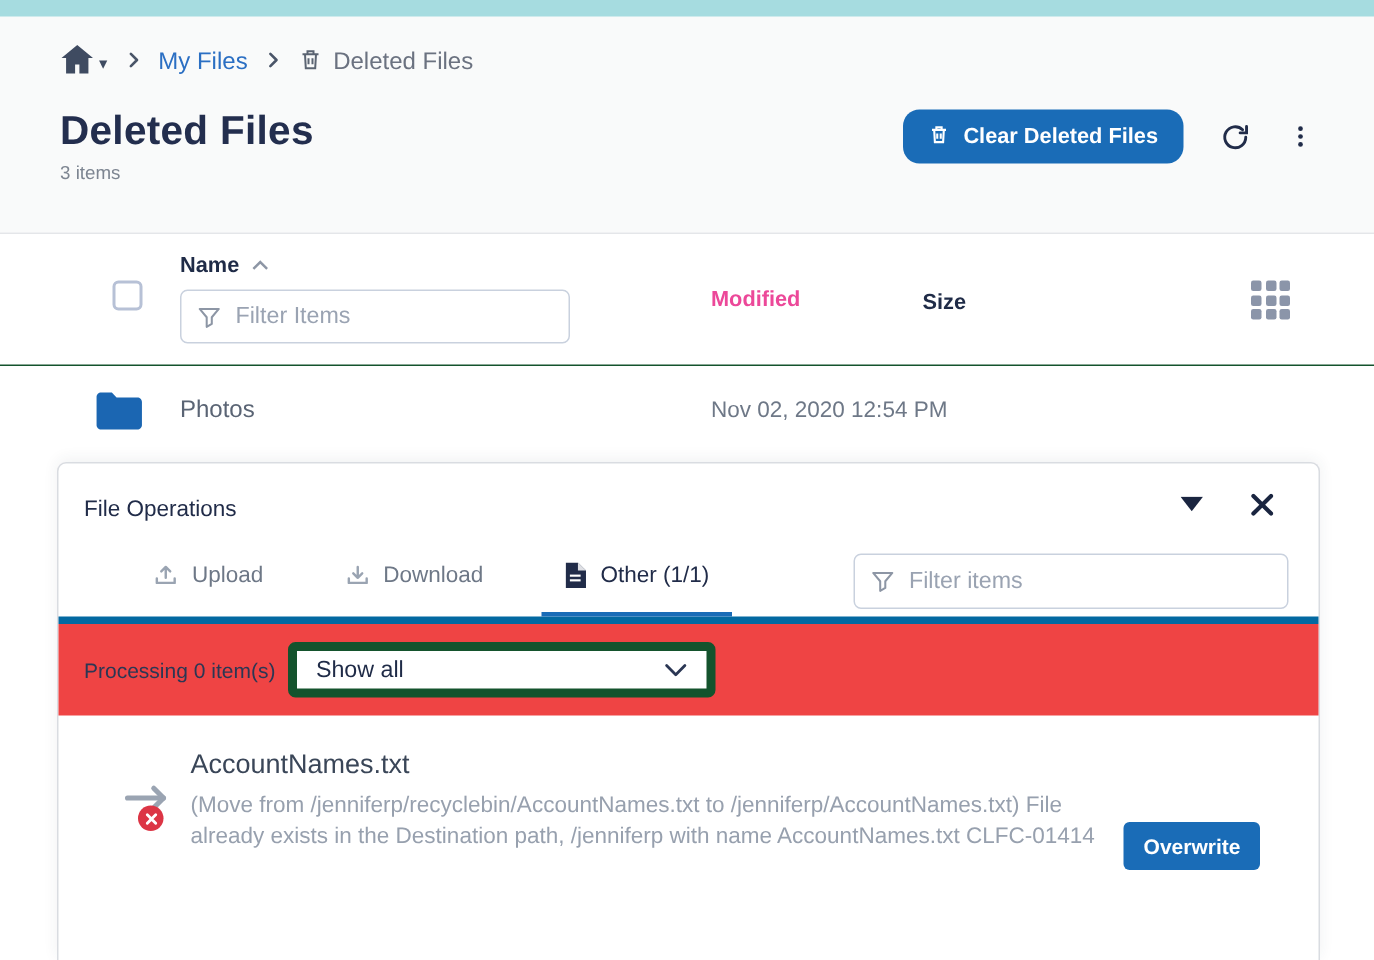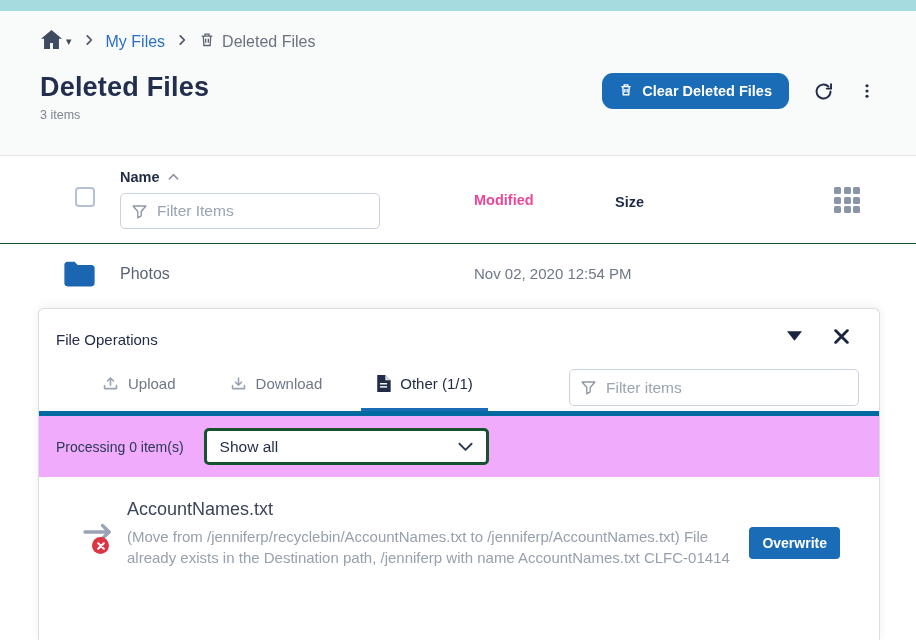--- a/index.html
+++ b/index.html
@@ -59,30 +59,30 @@
   .fo-header { position:relative; height:50px; }
   .fo-title { position:absolute; left:17px; top:22px; font-size:15px; color:#212c49; }
   .fo-collapse { position:absolute; left:744px; top:18px; }
   .fo-close { position:absolute; left:791px; top:16px; }
   .fo-tabs { position:relative; height:57px; border-bottom:5px solid #0369a1; display:flex; align-items:stretch; padding-left:48px; }
   .fo-tab { display:flex; align-items:center; gap:9px; padding:0 15px; margin-right:24px; font-size:15px; color:#6e7887; border-bottom:3px solid transparent; cursor:pointer; }
   .fo-tab.active { color:#212c49; border-bottom-color:#1a6cb7; }
   .fo-filter { position:absolute; right:20px; top:10px; width:290px; height:37px; border:1px solid #c9d1de; border-radius:5px; background:#fff; display:flex; align-items:center; padding:0 10px; gap:9px; }
   .fo-filter input { border:none; outline:none; flex:1; font-family:inherit; font-size:15.5px; color:#3a4658; background:transparent; }
   .fo-filter input::placeholder { color:#9aa3b2; }
-  .fo-processing { height:61px; background:#f0abfc; display:flex; align-items:center; padding:0 17px; gap:20px; }
+  .fo-processing { height:61px; background:#ef4444; display:flex; align-items:center; padding:0 17px; gap:8px; }
   .fo-processing-label { font-size:14px; color:#2b3754; }
-  .fo-select { width:285px; height:37px; background:#fff; border:3px solid #14532d; border-radius:5px; display:flex; align-items:center; justify-content:space-between; padding:0 13px; font-size:15.5px; color:#1f2b47; cursor:pointer; }
+  .fo-select { width:285px; height:37px; background:#fff; border:6px solid #14532d; border-radius:5px; display:flex; align-items:center; justify-content:space-between; padding:0 13px; font-size:15.5px; color:#1f2b47; cursor:pointer; }
   .fo-item { display:flex; align-items:flex-start; padding-top:22px; }
   .op-icon { position:relative; margin-left:44px; width:32px; height:34px; margin-top:24px; flex:none; }
   .op-badge { position:absolute; left:9px; top:14px; width:17px; height:17px; border-radius:50%; background:#dc3545; display:flex; align-items:center; justify-content:center; }
   .op-text { margin-left:12px; width:622px; }
   .op-name { font-size:18px; color:#3a4658; margin-bottom:7px; }
   .op-desc { font-size:15px; color:#97a0ae; line-height:1.38; }
-  .op-action { margin-left:auto; margin-right:39px; margin-top:28px; }
+  .op-action { margin-left:auto; margin-right:39px; margin-top:49px; }
   .btn-small { background:#1a6cb7; color:#fff; border:none; border-radius:4px; font-family:inherit; font-size:14px; font-weight:700; padding:8px 13px; cursor:pointer; }
 </style>
 </head>
 <body>
 
 <div class="topbar"></div>
 
 <nav class="breadcrumb">
   <span class="crumb-home">
     <span>

